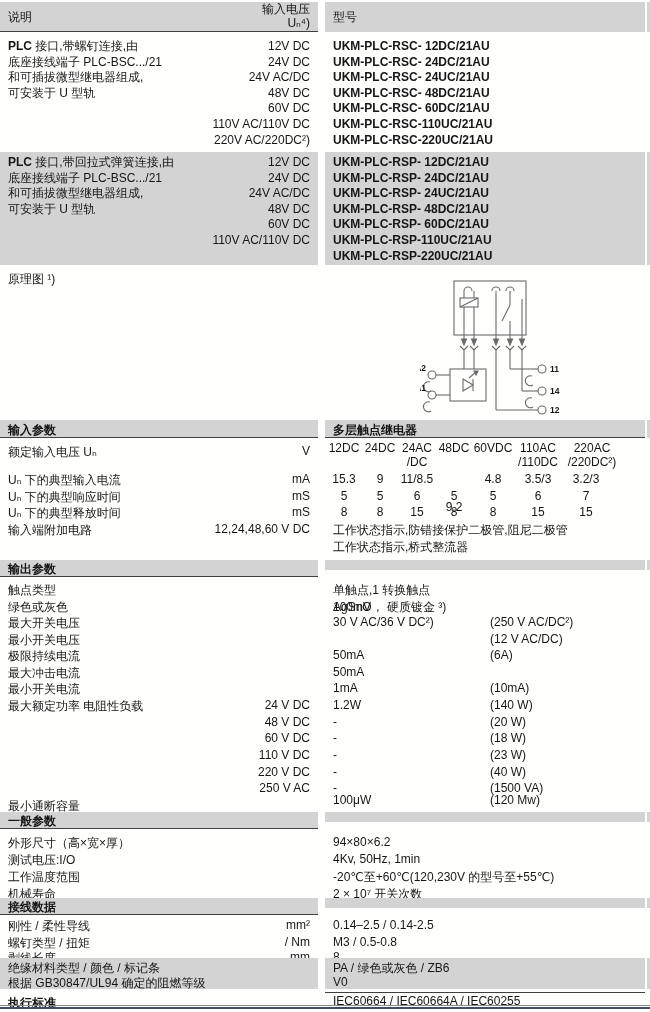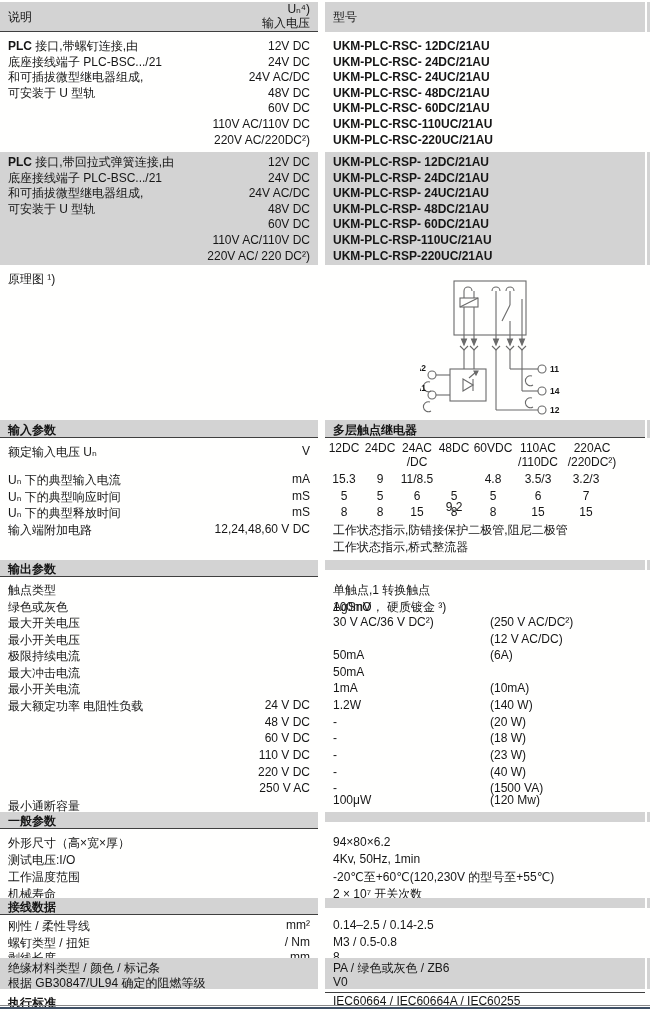--- a/index.html
+++ b/index.html
@@ -17,22 +17,22 @@
 </head>
 <body>
 
 <div class="page">
 
   <div class="bar rule" style="left:0;top:2px;width:318px;height:30px"></div>
   <div class="bar" style="left:325px;top:2px;width:320px;height:30px"></div>
   <div class="bar" style="left:647px;top:2px;width:3px;height:30px"></div>
   <span class="abs" style="left:8px;top:9px">说明</span>
   <div class="ra" style="top:3px;line-height:13.5px">
+    <div>输入电压</div>
     <div>Uₙ⁴)</div>
-    <div>输入电压</div>
   </div>
   <span class="abs" style="left:333px;top:9px">型号</span>
 
   <div class="abs lh" style="left:8px;top:39px">
     <div><span class="b">PLC</span><span> 接口,带螺钉连接,由</span></div>
     <div>底座接线端子 PLC-BSC.../21</div>
     <div>和可插拔微型继电器组成,</div>
     <div>可安装于 U 型轨</div>
   </div>
   <div class="ra lh" style="top:39px">
@@ -63,21 +63,20 @@
     <div>和可插拔微型继电器组成,</div>
     <div>可安装于 U 型轨</div>
   </div>
   <div class="ra lh" style="top:155px">
     <div>12V DC</div>
     <div>24V DC</div>
     <div>24V AC/DC</div>
     <div>48V DC</div>
     <div>60V DC</div>
     <div>110V AC/110V DC</div>
-    <div>220V AC/ 220 DC²)</div>
   </div>
   <div class="abs lh b" style="left:333px;top:155px">
     <div>UKM-PLC-RSP- 12DC/21AU</div>
     <div>UKM-PLC-RSP- 24DC/21AU</div>
     <div>UKM-PLC-RSP- 24UC/21AU</div>
     <div>UKM-PLC-RSP- 48DC/21AU</div>
     <div>UKM-PLC-RSP- 60DC/21AU</div>
     <div>UKM-PLC-RSP-110UC/21AU</div>
     <div>UKM-PLC-RSP-220UC/21AU</div>
   </div>

